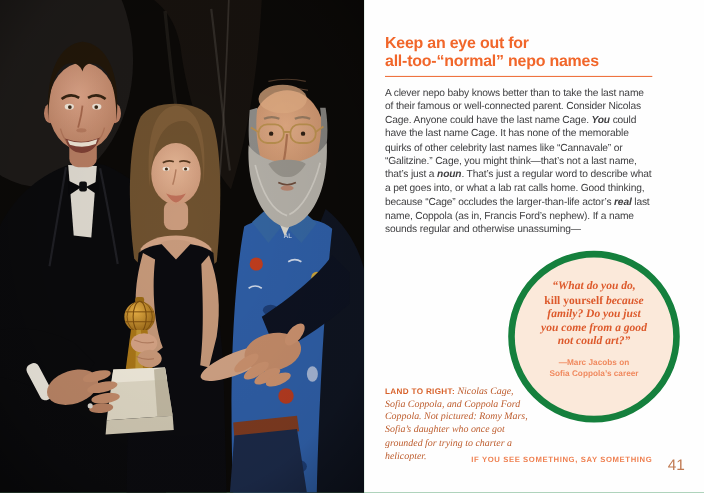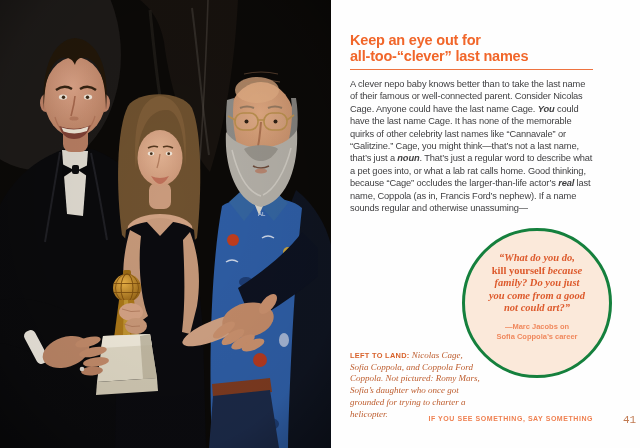--- a/index.html
+++ b/index.html
@@ -12,36 +12,36 @@
             font-size:14.5px;line-height:15.5px;letter-spacing:-0.2px;}
   .rule{margin:5px 0 0 19px;width:243px;border:0;border-top:1.5px solid #EE7340;}
 
   .body-copy{margin:8px 0 0 19px;width:243px;color:#3F3F41;font-size:9.3px;
              line-height:12.4px;letter-spacing:-0.15px;}
   .body-copy .it{font-style:italic;font-weight:bold;}
   .narrow{margin:0 0 0 19px;width:128px;color:#3F3F41;font-size:9.3px;
           line-height:12.4px;letter-spacing:-0.15px;}
 
   .pull-quote{position:absolute;left:131px;top:228px;width:144px;height:144px;
-              border:3px solid #15803d;border-radius:50%;background:#FBE9DA;
+              border:6px solid #15803d;border-radius:50%;background:#FBE9DA;
               text-align:center;box-sizing:content-box;}
   .quote-text{margin-top:21px;font-family:"Liberation Serif",serif;font-style:italic;
               font-weight:bold;font-size:10.5px;line-height:12.6px;color:#DD5A2C;}
   .quote-text .roman{font-style:normal;}
   .quote-attr{margin-top:7px;font-weight:bold;font-size:7.5px;line-height:10.5px;color:#F0895E;}
 
   .photo-caption{position:absolute;left:19px;top:341px;width:132px;
                  font-family:"Liberation Serif",serif;font-style:italic;
                  font-size:9px;line-height:11.7px;color:#BD5C2D;}
   .cap-label{font-family:"Liberation Sans",sans-serif;font-style:normal;font-weight:bold;
              font-size:7.4px;color:#D8622B;letter-spacing:0.3px;}
 
   .running{position:absolute;left:19px;top:415px;width:243px;text-align:right;
            font-weight:bold;font-size:7px;letter-spacing:0.55px;color:#EF8152;}
-  .pagenum{position:absolute;left:292px;top:414px;font-size:11px;color:#C17A52;font-family:Liberation Mono, monospace;}
+  .pagenum{position:absolute;left:276px;top:414px;font-size:14px;color:#C17A52;}
 </style>
 </head>
 <body>
 
 <div class="spread">
 
   <div class="photo-page">
     <svg viewBox="0 0 331 448" width="331" height="448">
       <defs>
         <radialGradient id="gSkinC" cx="45%" cy="38%" r="75%">
@@ -215,39 +215,39 @@
       </g>
 
       <rect x="0" y="0" width="331" height="448" fill="url(#vig)"></rect>
     </svg>
   </div>
 
   <div class="text-page">
 
     <h1 class="headline">
       <div>Keep an eye out for</div>
-      <div>all-too-“clever” last names</div>
+      <div>all-too-“normal” nepo names</div>
     </h1>
     <hr class="rule">
 
     <p class="body-copy"><span>A clever nepo baby knows better than to take the last name of their famous or well-connected parent. Consider Nicolas Cage. Anyone could have the last name Cage. </span><span class="it">You</span><span> could have the last name Cage. It has none of the memorable quirks of other celebrity last names like “Cannavale” or “Galitzine.” Cage, you might think—that’s not a last name, that’s just a </span><span class="it">noun</span><span>. That’s just a regular word to describe what a pet goes into, or what a lab rat calls home. Good thinking, because “Cage” occludes the larger-than-life actor’s </span><span class="it">real</span><span> last name, Coppola (as in, Francis Ford’s nephew). If a name sounds regular and otherwise unassuming—</span></p>
 
 
     <div class="pull-quote">
       <div class="quote-text">
         <div>“What do you do,</div>
         <div><span class="roman">kill yourself</span><span> because</span></div>
         <div>family? Do you just</div>
         <div>you come from a good</div>
         <div>not could art?”</div>
       </div>
       <div class="quote-attr">
         <div>—Marc Jacobs on</div>
         <div>Sofia Coppola’s career</div>
       </div>
     </div>
 
-    <p class="photo-caption"><span class="cap-label">LEFT TO LAND:</span><span class="cap-text"> Nicolas Cage, Sofia Coppola, and Coppola Ford Coppola. Not pictured: Romy Mars, Sofia’s daughter who once got grounded for trying to charter a helicopter.</span></p>
+    <p class="photo-caption"><span class="cap-label">LAND TO RIGHT:</span><span class="cap-text"> Nicolas Cage, Sofia Coppola, and Coppola Ford Coppola. Not pictured: Romy Mars, Sofia’s daughter who once got grounded for trying to charter a helicopter.</span></p>
 
     <div class="running">IF YOU SEE SOMETHING, SAY SOMETHING</div>
     <div class="pagenum">41</div>
   </div>
 </div>
 
 </body></html>

